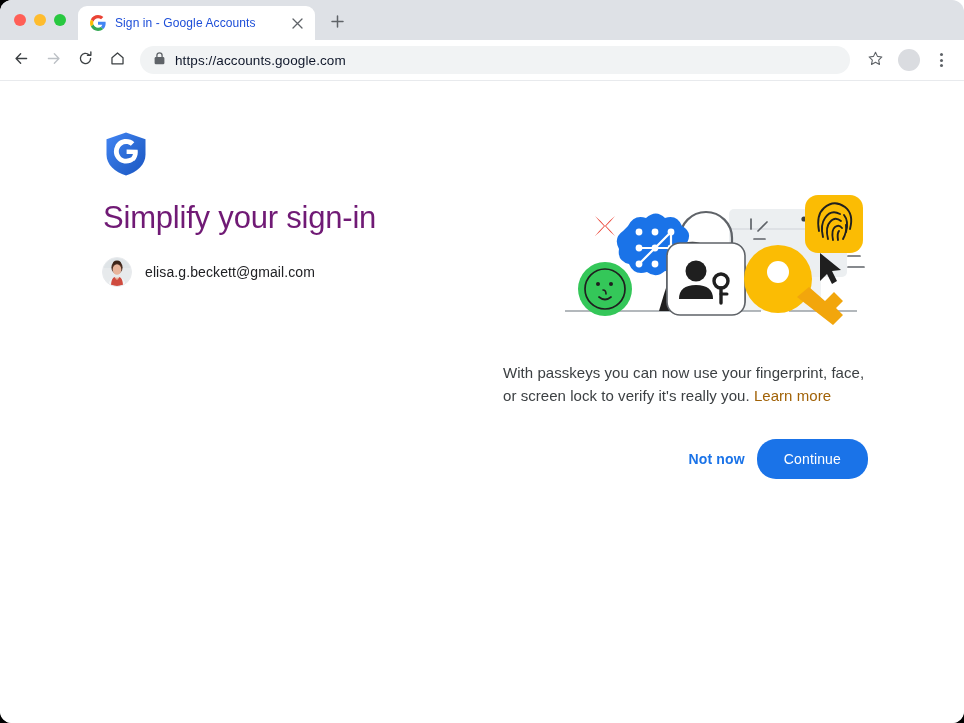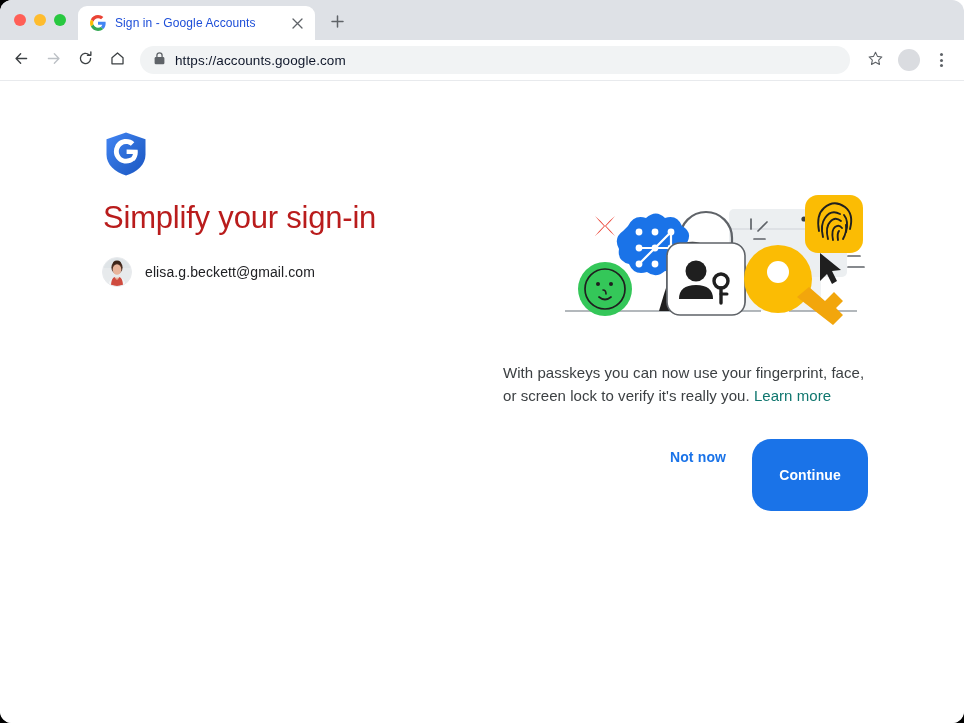--- a/index.html
+++ b/index.html
@@ -168,21 +168,21 @@
     top: 50px;
     width: 44px;
     height: 46px;
   }
 
   .headline {
     position: absolute;
     left: 103px;
     top: 118px;
     font-size: 31px;
-    color: #b91c1c;
+    color: #701a75;
     font-weight: 400;
     letter-spacing: -0.2px;
     line-height: 1.2;
     white-space: nowrap;
   }
 
   .account-chip {
     position: absolute;
     left: 102px;
     top: 176px;
@@ -219,50 +219,49 @@
   }
   .body-copy {
     margin-top: 30px;
     font-size: 15px;
     line-height: 23px;
     color: #3c4043;
     letter-spacing: 0.05px;
     width: 372px;
   }
   .learn-more {
-    color: #0f766e;
+    color: #a16207;
     text-decoration: none;
   }
   .actions {
     margin-top: 32px;
     display: flex;
-    align-items: flex-start;
+    align-items: center;
     justify-content: flex-end;
-    gap: 14px;
     width: 365px;
   }
   .btn-text {
     font-size: 14px;
     color: #1a73e8;
     font-weight: 600;
     padding: 10px 12px;
     border-radius: 18px;
     background: transparent;
     border: none;
     font-family: "Liberation Sans", sans-serif;
     letter-spacing: 0.15px;
   }
   .btn-primary {
     font-size: 14px;
     color: #ffffff;
-    font-weight: 700;
+    font-weight: 400;
     background: #1a73e8;
     border: none;
     border-radius: 19px;
-    padding: 28px 27px;
+    padding: 12px 27px;
     font-family: "Liberation Sans", sans-serif;
     letter-spacing: 0.15px;
   }
 </style>
 </head>
 <body>
 
 <div class="corner-artifact tl"></div>
 <div class="corner-artifact bl"></div>
 <div class="corner-artifact br"></div>

